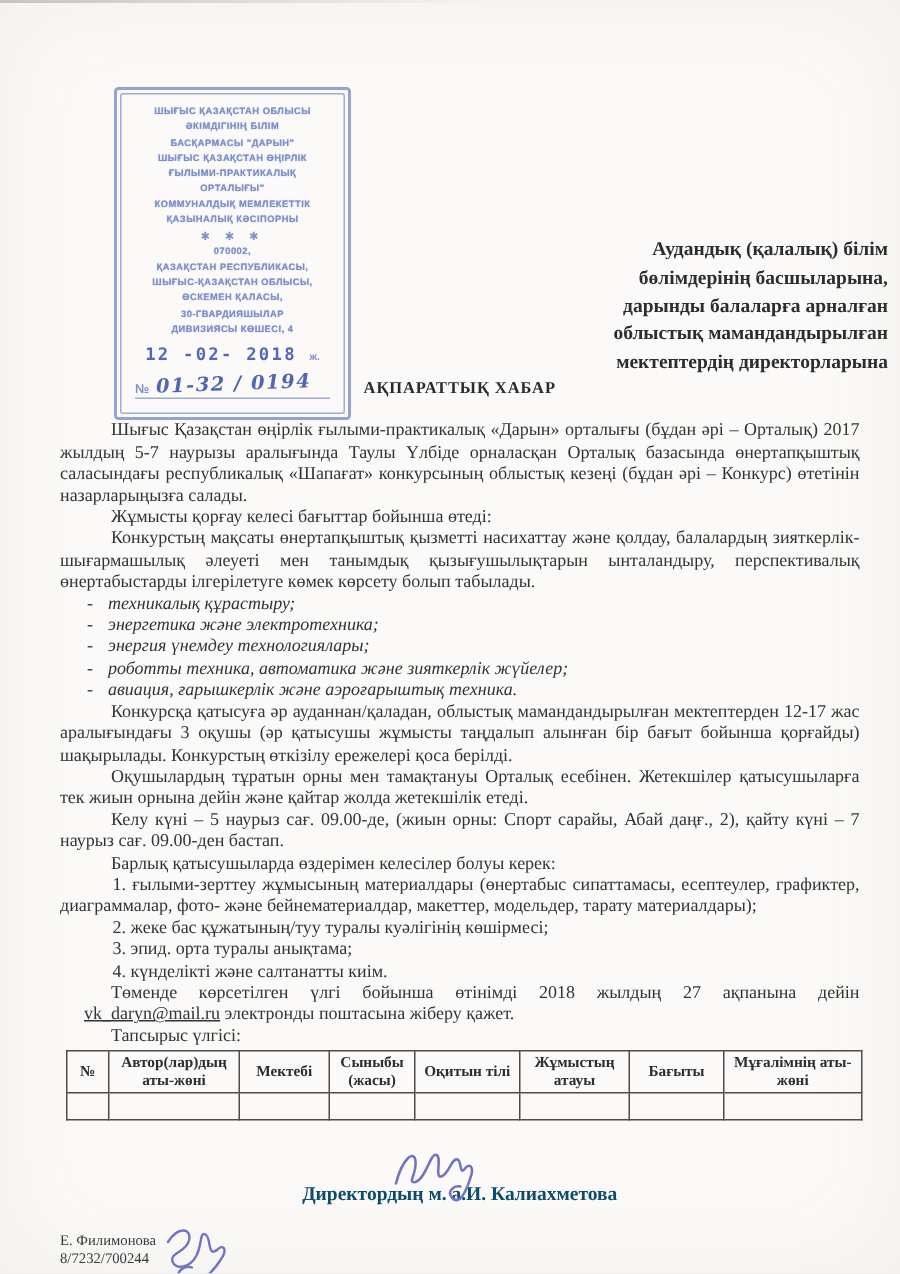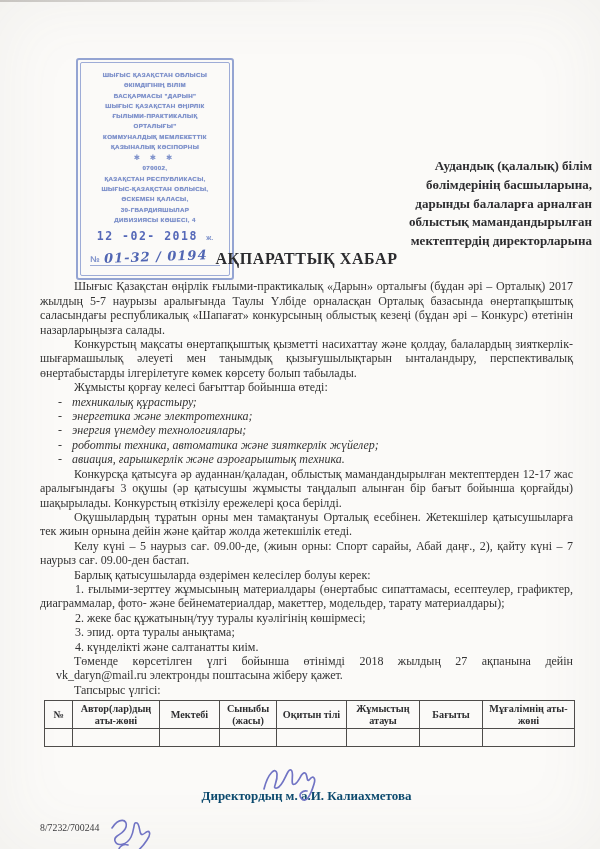--- a/index.html
+++ b/index.html
@@ -27,30 +27,30 @@
          font-family:"DejaVu Serif",serif;color:var(--handwriting,#5166b3);
          transform:rotate(-2deg);letter-spacing:1px;}
 
   
   .addressee{position:absolute;left:366px;top:157px;width:226px;
          font-weight:700;font-size:13px;line-height:18.8px;color:#2d2d30;text-align:right;}
 
   
   .content{position:absolute;left:40px;top:252px;width:533px;color:var(--text,#333333);
          font-size:12px;line-height:14.4px;}
-  .title{text-align:center;font-weight:700;font-size:16px;letter-spacing:.6px;
+  .title{text-align:center;font-weight:700;font-size:11px;letter-spacing:.6px;
          margin:0 0 13px;color:#2b2b2e;}
   p.para{margin:0;text-align:justify;text-indent:34px;}
   ul.dash{margin:0;padding:0 0 0 32px;list-style:none;font-style:italic;}
   ul.dash li{position:relative;text-align:left;}
   ul.dash li::before{content:"-";position:absolute;left:-14px;}
   .numlist{counter-reset:item;}
   p.numitem{counter-increment:item;margin:0;text-align:justify;text-indent:35px;}
   p.numitem::before{content:counter(item) ". ";}
-  .email{margin-left:16px;}
+  .email{text-decoration:underline;margin-left:16px;}
 
   
   table.app{border-collapse:collapse;margin:3px 0 0 4px;width:530px;table-layout:fixed;}
   table.app th,table.app td{border:1px solid #4e4c4a;}
   table.app th{font-size:10.2px;line-height:11.6px;font-weight:700;text-align:center;
          vertical-align:middle;padding:2px 1px;color:#2e2e30;}
   table.app td{height:15px;}
 
   
   .signoff{position:relative;display:flex;justify-content:center;
@@ -98,22 +98,22 @@
     <div>бөлімдерінің басшыларына,</div>
     <div>дарынды балаларға арналған</div>
     <div>облыстық мамандандырылған</div>
     <div>мектептердің директорларына</div>
   </div>
 
   <div class="content">
     <div class="title">АҚПАРАТТЫҚ ХАБАР</div>
 
     <p class="para">Шығыс Қазақстан өңірлік ғылыми-практикалық «Дарын» орталығы (бұдан әрі – Орталық) 2017 жылдың 5-7 наурызы аралығында Таулы Үлбіде орналасқан Орталық базасында өнертапқыштық саласындағы республикалық «Шапағат» конкурсының облыстық кезеңі (бұдан әрі – Конкурс) өтетінін назарларыңызға салады.</p>
+    <p class="para">Жұмысты қорғау келесі бағыттар бойынша өтеді:</p>
     <p class="para">Конкурстың мақсаты өнертапқыштық қызметті насихаттау және қолдау, балалардың зияткерлік-шығармашылық әлеуеті мен танымдық қызығушылықтарын ынталандыру, перспективалық өнертабыстарды ілгерілетуге көмек көрсету болып табылады.</p>
-    <p class="para">Жұмысты қорғау келесі бағыттар бойынша өтеді:</p>
 
     <ul class="dash">
       <li>техникалық құрастыру;</li>
       <li>энергетика және электротехника;</li>
       <li>энергия үнемдеу технологиялары;</li>
       <li>роботты техника, автоматика және зияткерлік жүйелер;</li>
       <li>авиация, ғарышкерлік және аэроғарыштық техника.</li>
     </ul>
 
     <p class="para">Конкурсқа қатысуға әр ауданнан/қаладан, облыстық мамандандырылған мектептерден 12-17 жас аралығындағы 3 оқушы (әр қатысушы жұмысты таңдалып алынған бір бағыт бойынша қорғайды) шақырылады. Конкурстың өткізілу ережелері қоса берілді.</p>
@@ -172,20 +172,21 @@
       <span>Директордың м. а.</span>
       <span class="sig-director">
         <svg class="sig" width="84" height="50" viewBox="0 0 84 50">
           <path d="M8,32 C12,16 20,9 21,17 C22,26 15,32 21,31 C28,29 31,11 35,13 C39,15 33,30 39,27 C44,24 45,15 49,16 C52,17 50,27 54,22 C57,18 60,21 58,27 C55,37 50,48 45,41 C42,37 47,33 51,34" fill="none" stroke="currentColor" stroke-width="1.7" stroke-linecap="round"></path>
         </svg>
       </span>
       <span>И. Калиахметова</span>
     </div>
 
     <div class="executor">
+      <div>Е. Филимонова</div>
       <div>8/7232/700244</div>
       <span class="sig-exec">
         <svg class="sig" width="78" height="52" viewBox="0 0 78 52">
           <path d="M16,18 C23,7 32,9 30,17 C28,25 17,25 19,31 C21,37 31,35 35,27 C39,19 37,11 41,13 C45,15 42,29 49,23 C53,19 56,23 51,30 C44,41 30,52 24,44 C20,38 27,33 32,35" fill="none" stroke="currentColor" stroke-width="1.6" stroke-linecap="round"></path>
         </svg>
       </span>
     </div>
   </div>
 
 </div>

